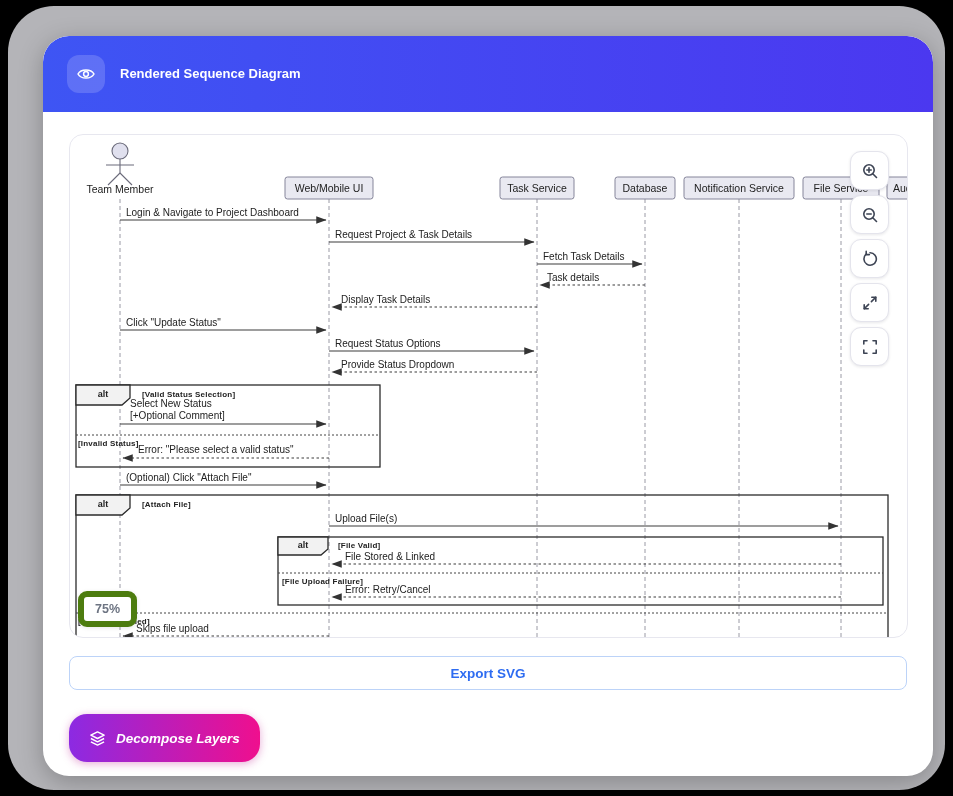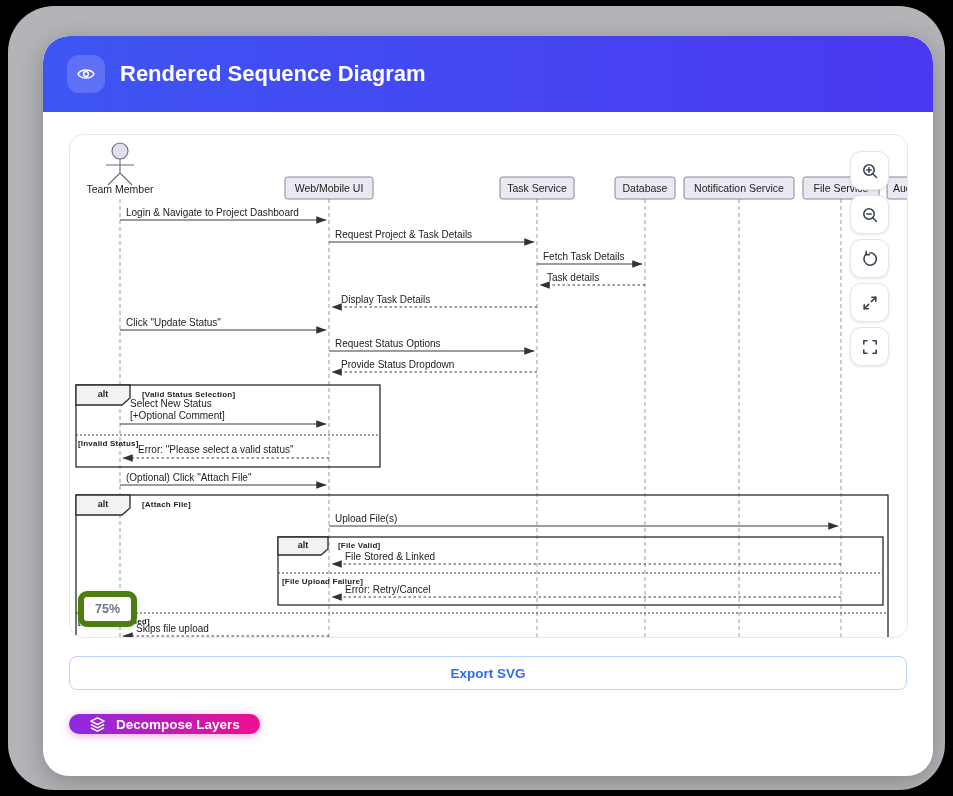--- a/index.html
+++ b/index.html
@@ -7,21 +7,21 @@
        font-family:"Liberation Sans",sans-serif;}
   .page-frame{position:absolute;left:8px;top:6px;right:8px;bottom:6px;
        background:#b4b4b8;border-radius:46px;}
   .card{position:absolute;left:35px;top:30px;width:890px;height:740px;background:#fff;
        border-radius:26px;box-shadow:0 6px 24px rgba(0,0,0,.25);overflow:hidden;}
   
   .hdr{height:76px;background:linear-gradient(90deg,#3e55f4 0%,#4b38f0 100%);
        border-radius:26px 26px 0 0;display:flex;align-items:center;padding:0 24px;gap:15px;}
   .hdr-chip{width:38px;height:38px;border-radius:12px;background:rgba(255,255,255,.17);
        display:flex;align-items:center;justify-content:center;flex:0 0 auto;}
-  .hdr-title{color:#fff;font-size:22px;font-weight:bold;line-height:1.25;}
+  .hdr-title{color:#fff;font-size:13px;font-weight:bold;line-height:1.25;}
   .hdr-sub{color:#ccd6fb;font-size:13px;margin-top:2px;}
   
   .content{padding:22px 25px 0 26px;}
   .panel{position:relative;height:502px;border:1px solid #e7e7ef;border-radius:14px;
        background:#fff;overflow:hidden;}
   .seq{position:absolute;left:0;top:0;}
   .seq text{font-family:"Liberation Sans",sans-serif;fill:#222;}
   .msg-t{font-size:10px;}
   .part-t{font-size:10.5px;}
   .guard-t{font-size:8px;font-weight:bold;letter-spacing:.2px;}
@@ -34,24 +34,24 @@
        cursor:pointer;color:#3d4454;}
   .zbadge{position:absolute;left:8px;bottom:10px;background:#fff;border:6px solid #4d7c0f;
        border-radius:9px;padding:5px 11px;font-size:12.5px;font-weight:600;color:#6d7482;
        box-shadow:0 1px 4px rgba(15,23,42,.10);}
   
   .btn-row{display:flex;gap:4px;margin:18px 26px 0 26px;}
   .ghost-btn{flex:1;height:34px;background:#fff;border:1px solid #bcd3f8;border-radius:8px;
        color:#2e6cf1;font-size:13.5px;font-weight:600;display:flex;align-items:center;
        justify-content:center;cursor:pointer;font-family:"Liberation Sans",sans-serif;}
   .decomp-row{margin:24px 26px 0 26px;}
-  .decomp-btn{display:inline-flex;align-items:center;gap:10px;height:20px;padding:0 20px;
+  .decomp-btn{display:inline-flex;align-items:center;gap:10px;height:48px;padding:0 20px;
        border:none;border-radius:18px;color:#fff;font-size:13.5px;font-weight:bold;cursor:pointer;
        background:linear-gradient(90deg,#8c2ae2 0%,#ef0f8e 100%);
-       box-shadow:0 2px 8px rgba(190,20,140,.35);font-family:"Liberation Sans",sans-serif;}
+       box-shadow:0 2px 8px rgba(190,20,140,.35);font-family:"Liberation Sans",sans-serif;font-style:italic;}
 </style>
 </head>
 <body>
 
 <div class="page-frame">
   <div class="card">
 
     <div class="hdr">
       <div class="hdr-chip">
         <svg width="20" height="20" viewBox="0 0 20 20">

